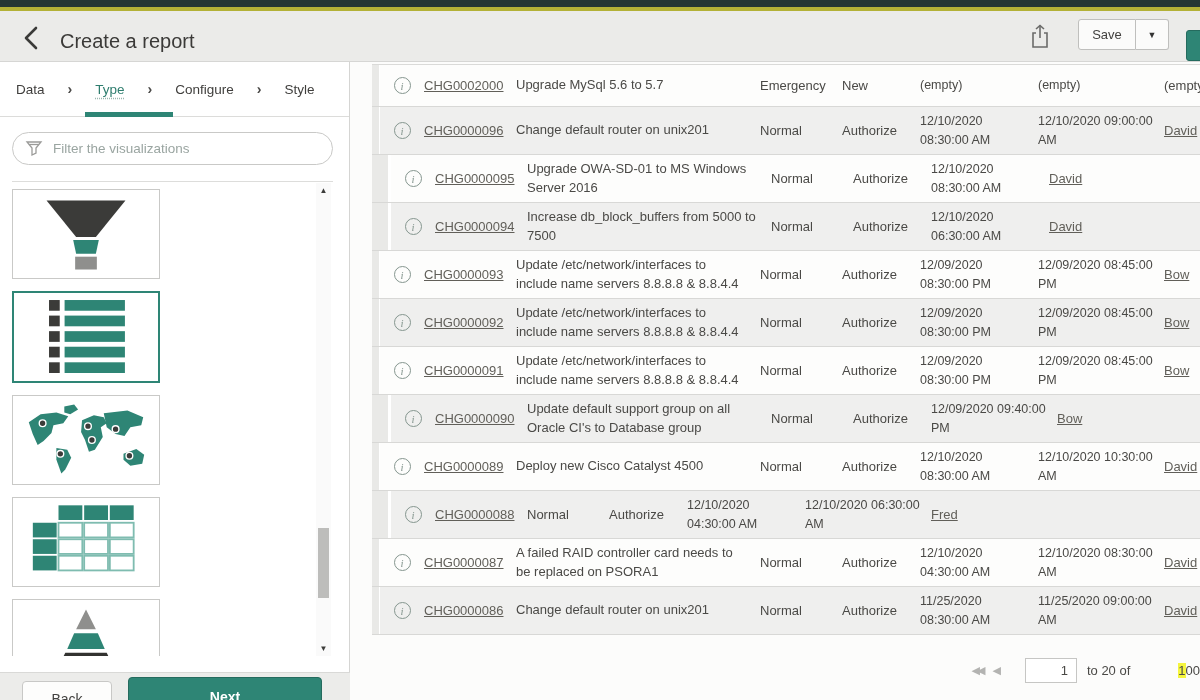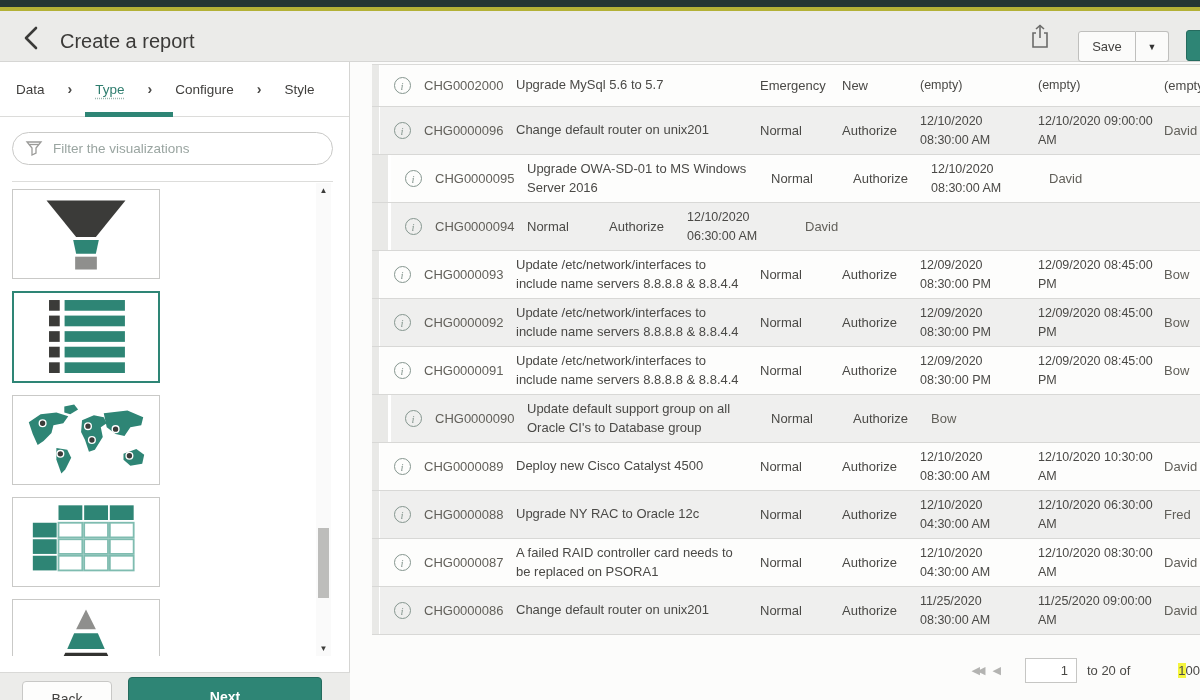--- a/index.html
+++ b/index.html
@@ -7,21 +7,21 @@
     font-family:"Liberation Sans", sans-serif; }
 
   
   .topbar   { position:absolute; left:0; top:0; width:1200px; height:7px; background:#243633; }
   .topline  { position:absolute; left:0; top:7px; width:1200px; height:4px; background:#b3b136; }
   .header   { position:absolute; left:0; top:11px; width:1200px; height:51px; background:#ebebe9;
               border-bottom:1px solid #d6d6d4; }
   .back-btn { position:absolute; left:18px; top:14px; width:30px; height:26px; cursor:pointer; }
   .page-title { position:absolute; left:60px; top:19px; font-size:20px; color:#3b3a38; }
   .share-btn { position:absolute; left:1028px; top:13px; width:24px; height:26px; cursor:pointer; }
-  .save-group { position:absolute; left:1078px; top:8px; height:31px; display:flex;margin-top:12px; }
+  .save-group { position:absolute; left:1078px; top:8px; height:31px; display:flex; }
   .save-btn { width:58px; height:31px; background:#fbfbfa; border:1px solid #bfbfbd;
               border-radius:3px 0 0 3px; font-size:13px; color:#434240; }
   .save-caret { width:33px; height:31px; background:#fbfbfa; border:1px solid #bfbfbd; border-left:none;
               border-radius:0 3px 3px 0; font-size:9px; color:#333; }
   .corner-btn { position:absolute; left:1186px; top:19px; width:40px; height:31px;
               background:#2e8575; border:1px solid #256b5e; border-radius:3px; }
 
   
   .sidepanel { position:absolute; left:0; top:62px; width:350px; height:610px; background:#fff;
               border-right:1px solid #d5d5d3; }
@@ -72,21 +72,21 @@
   .info-icon { width:17px; height:17px; border:1px solid #85968f; border-radius:50%; color:#85968f;
               font-size:11px; font-style:italic; font-family:"Liberation Serif", serif;
               display:flex; align-items:center; justify-content:center; cursor:pointer; }
   .col-chg { width:92px; } .col-desc { width:244px; padding-right:10px; }
   .col-type { width:82px; } .col-state { width:78px; }
   .col-start { width:118px; padding-right:8px; } .col-end { width:126px; padding-right:10px; }
   .col-asg { width:80px; }
   .cells { font-size:13px; color:#4a4946; }
   .col-start, .col-end { font-size:12.5px; line-height:1.45; }
   .col-desc { line-height:1.45; }
-  a.cell-link { color:#615f59; cursor:pointer; }
+  a.cell-link { color:#615f59; text-decoration:underline; cursor:pointer; }
   .col-asg.plain { text-decoration:none; color:#4a4946; }
 
   
   .paging { position:absolute; left:930px; top:655px; width:270px; height:30px; display:flex;
             align-items:center; justify-content:flex-end; gap:10px; }
   .pg-first, .pg-prev { color:#b3b3b1; font-size:11px; letter-spacing:-3px; cursor:default; }
   .pg-prev { letter-spacing:0; margin-right:14px; }
   .pg-input { width:52px; height:25px; border:1px solid #c6c6c4; background:#fff; text-align:right;
             padding-right:8px; font-size:13px; color:#4a4946; font-family:"Liberation Sans", sans-serif; }
   .pg-label { font-size:13px; color:#4a4946; }
@@ -283,20 +283,21 @@
     </div>
   </div>
     <div class="trow even">
     <div class="rail"></div>
     <div class="railgap"></div>
     <div class="cells">
       <div class="col-icon">
           <span class="info-icon">i</span>
         </div>
       <div class="col-chg"><a class="cell-link">CHG0000094</a></div>
+      <div class="col-desc">Increase db_block_buffers from 5000 to 7500</div>
       <div class="col-type">Normal</div>
       <div class="col-state">Authorize</div>
       <div class="col-start">12/10/2020 06:30:00 AM</div>
       <div class="col-asg"><a class="cell-link">David</a></div>
     </div>
   </div>
     <div class="trow odd">
     <div class="rail"></div>
     <div class="railgap"></div>
     <div class="cells">
@@ -348,20 +349,21 @@
     <div class="rail"></div>
     <div class="railgap"></div>
     <div class="cells">
       <div class="col-icon">
           <span class="info-icon">i</span>
         </div>
       <div class="col-chg"><a class="cell-link">CHG0000090</a></div>
       <div class="col-desc">Update default support group on all Oracle CI's to Database group</div>
       <div class="col-type">Normal</div>
       <div class="col-state">Authorize</div>
+      <div class="col-end">12/09/2020 09:40:00 PM</div>
       <div class="col-asg"><a class="cell-link">Bow</a></div>
     </div>
   </div>
     <div class="trow odd">
     <div class="rail"></div>
     <div class="railgap"></div>
     <div class="cells">
       <div class="col-icon">
           <span class="info-icon">i</span>
         </div>
@@ -375,21 +377,20 @@
     </div>
   </div>
     <div class="trow even">
     <div class="rail"></div>
     <div class="railgap"></div>
     <div class="cells">
       <div class="col-icon">
           <span class="info-icon">i</span>
         </div>
       <div class="col-chg"><a class="cell-link">CHG0000088</a></div>
-      <div class="col-desc">Upgrade NY RAC to Oracle 12c</div>
       <div class="col-type">Normal</div>
       <div class="col-state">Authorize</div>
       <div class="col-start">12/10/2020 04:30:00 AM</div>
       <div class="col-end">12/10/2020 06:30:00 AM</div>
       <div class="col-asg"><a class="cell-link">Fred</a></div>
     </div>
   </div>
     <div class="trow odd">
     <div class="rail"></div>
     <div class="railgap"></div>

